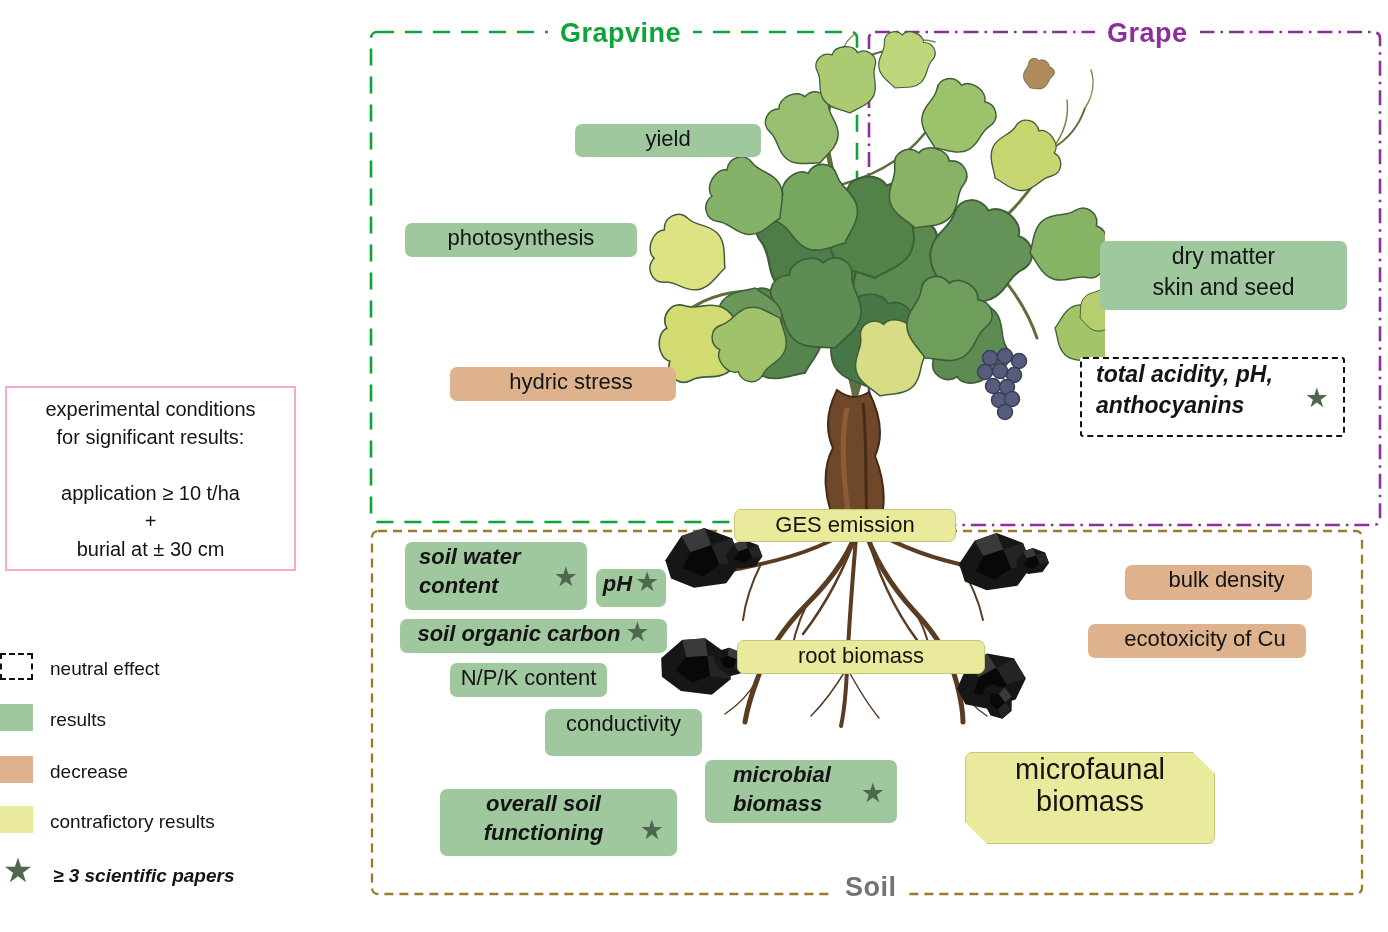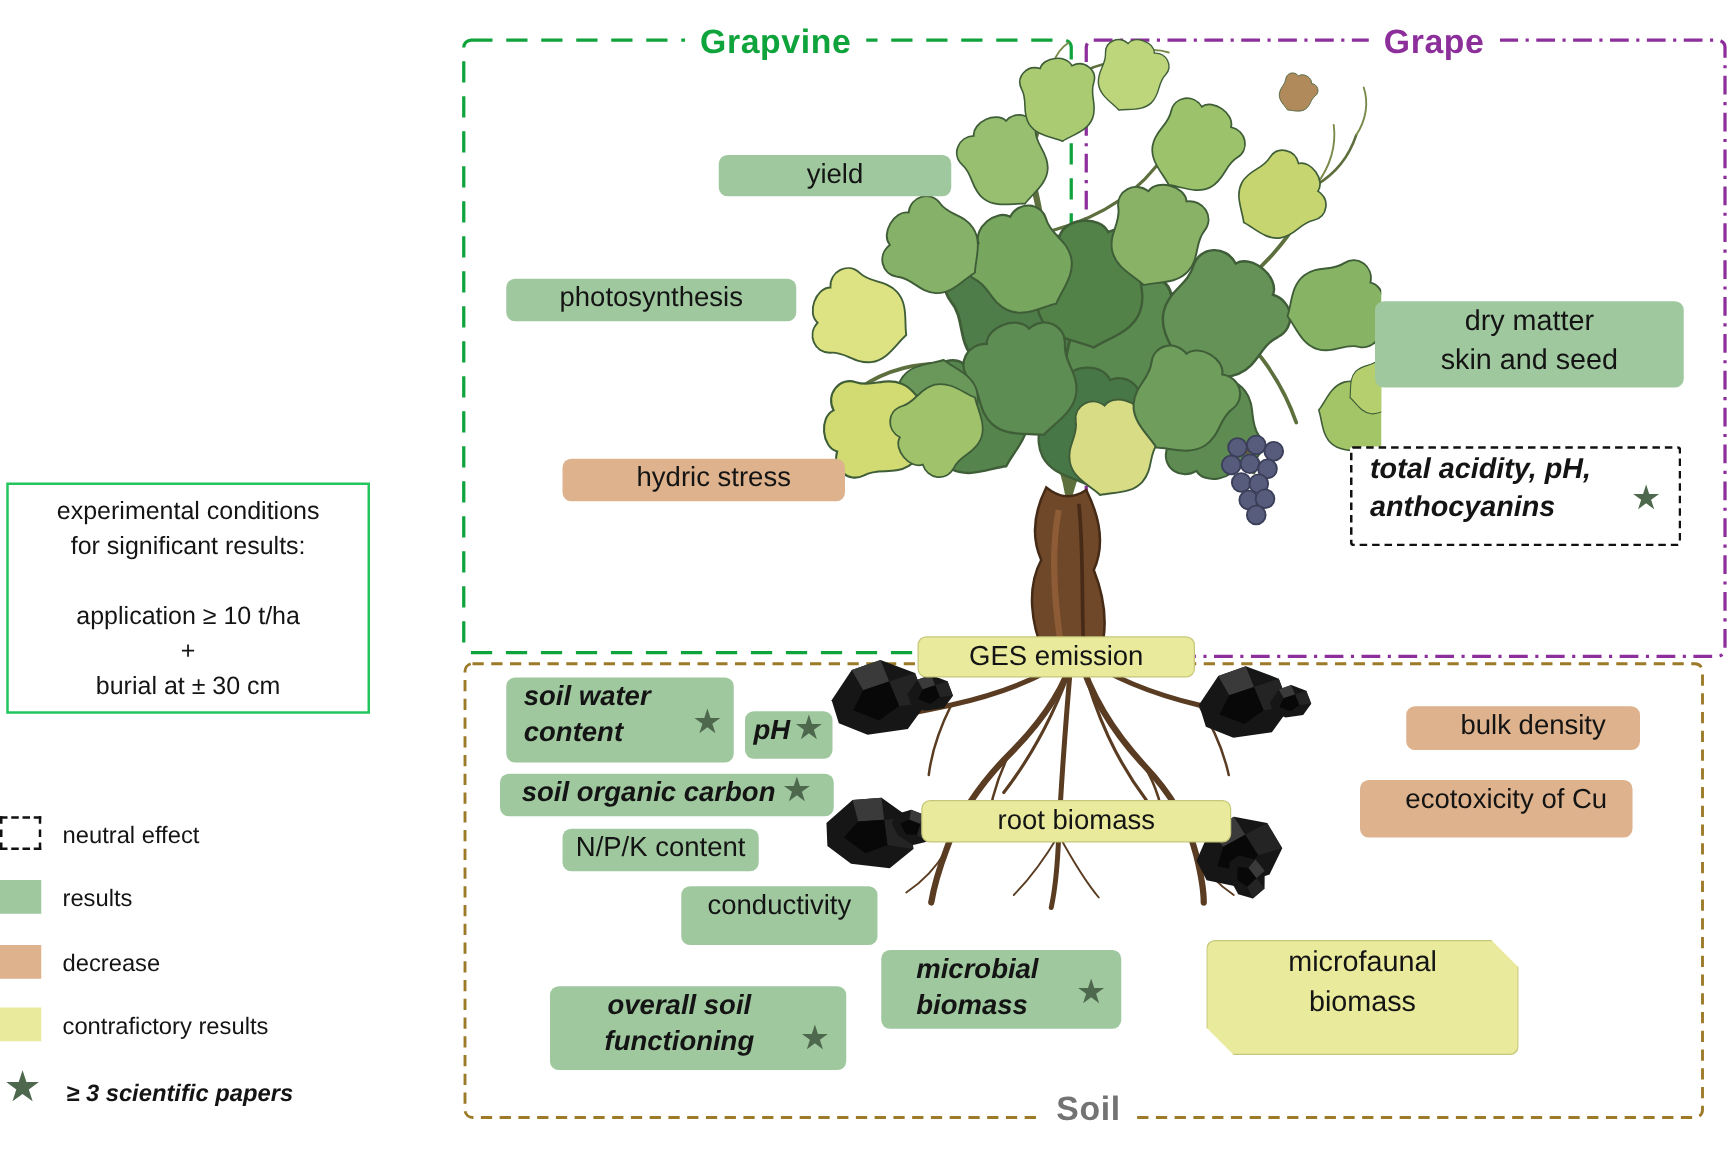--- a/index.html
+++ b/index.html
@@ -20,21 +20,21 @@
   .tan{background:#ddb28c;padding-left:16px;}
   .yellow{background:#e9ea9c;border:1.5px solid #c6c77a;}
   .neutral-box{background:#ffffff;border:2.5px dashed #111111;border-radius:3px;}
   .bi{font-weight:bold;font-style:italic;}
   .pre{white-space:pre-line;}
   .leftal{justify-content:flex-start;text-align:left;}
   .star{color:#4e684e;font-style:normal;font-weight:normal;font-size:27px;line-height:1;}
   .star-abs{position:absolute;}
   .microfaunal{border:1.5px solid #c6c77a;clip-path:polygon(0 0,calc(100% - 22px) 0,100% 22px,100% 100%,22px 100%,0 calc(100% - 22px));}
 
-  .conditions{position:absolute;left:5px;top:386px;width:291px;height:185px;border:2px solid #22c55e;
+  .conditions{position:absolute;left:5px;top:386px;width:291px;height:185px;border:2px solid #f9a8d4;
       box-sizing:border-box;display:flex;align-items:center;justify-content:center;
       font-size:20px;line-height:28px;text-align:center;z-index:6;background:#fff;}
 
   .legend-row{position:absolute;left:0;display:flex;align-items:flex-end;gap:17px;z-index:6;font-size:19px;}
   .swatch{width:33px;height:27px;display:inline-block;box-sizing:border-box;flex:0 0 auto;}
   .sw-neutral{background:#fff;border:2.5px dashed #111;}
   .sw-green{background:#9fc89f;}
   .sw-tan{background:#ddb28c;}
   .sw-yellow{background:#e9ea9c;}
   .sw-star{width:36px;text-align:center;font-size:34px;}
@@ -232,29 +232,29 @@
 </div>
 <div class="box green" style="left:545px;top:709px;width:157px;height:47px;">
   <span>conductivity</span>
 </div>
 <div class="box yellow" style="left:737px;top:640px;width:248px;height:34px;">
   <span>root biomass</span>
 </div>
 <div class="box tan" style="left:1125px;top:565px;width:187px;height:35px;">
   <span>bulk density</span>
 </div>
-<div class="box tan" style="left:1088px;top:624px;width:218px;height:46px;">
+<div class="box tan" style="left:1088px;top:624px;width:218px;height:34px;">
   <span>ecotoxicity of Cu</span>
 </div>
 <div class="box green bi leftal" style="left:705px;top:760px;width:192px;height:63px;padding-left:28px;padding-right:40px;">
   <span class="pre" style="text-align:left;">microbial
 biomass</span>
   <span class="star star-abs" style="right:12px;top:20px;">★</span>
 </div>
 <div class="box green bi" style="left:440px;top:789px;width:237px;height:67px;padding-right:30px;">
   <span class="pre">overall soil
 functioning</span>
   <span class="star star-abs" style="right:13px;bottom:12px;">★</span>
 </div>
-<div class="box yellow microfaunal" style="left:965px;top:752px;width:250px;height:92px;font-size:23px;line-height:32px;">
+<div class="box yellow microfaunal" style="left:965px;top:752px;width:250px;height:92px;font-size:29px;line-height:32px;">
   <span class="pre">microfaunal
 biomass</span>
 </div>
 
 </body></html>

